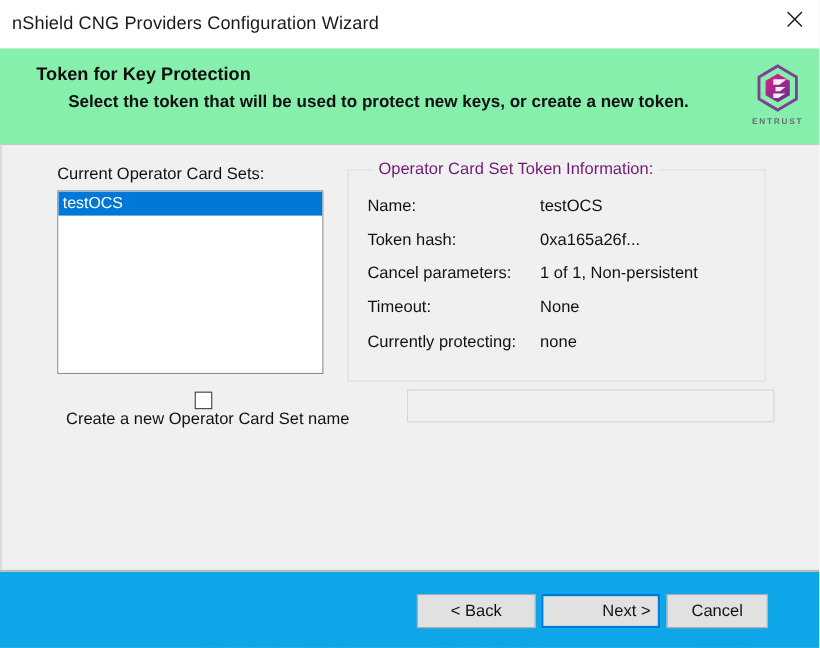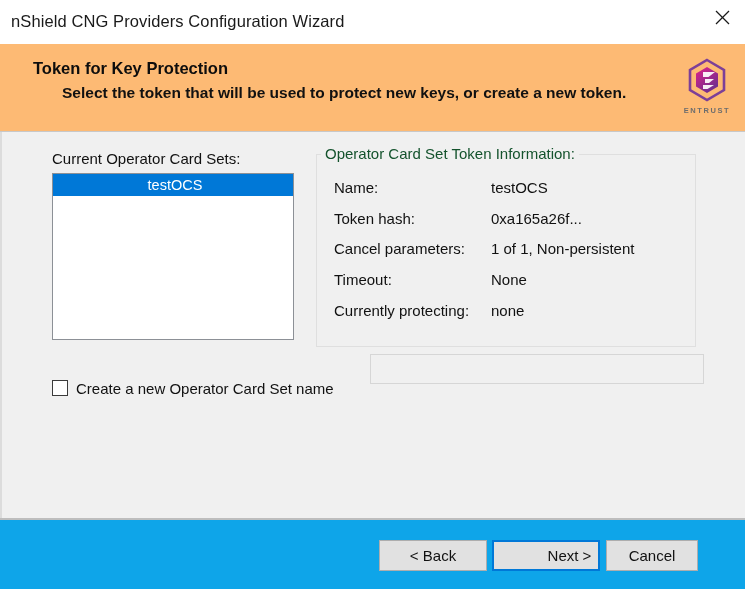--- a/index.html
+++ b/index.html
@@ -45,21 +45,21 @@
     cursor: default;
   }
   #close-button svg { display: block; }
 
   
   #header {
     position: absolute;
     left: 0; top: 44px;
     width: 745px;
     height: 88px;
-    background: #fdba74;
+    background: #86efac;
   }
   #header-title {
     position: absolute;
     left: 33px;
     top: 15px;
     font-size: 16.5px;
     font-weight: bold;
     color: #0d0d0d;
     white-space: nowrap;
   }
@@ -102,21 +102,20 @@
 
   
   #body-panel {
     position: absolute;
     left: 0; top: 132px;
     width: 745px;
     height: 456px;
     background: #f0f0f0;
     border-left: 2px solid #dcdcdc;
     box-sizing: border-box;
-    text-align: center;
   }
 
   
   #listbox-label {
     position: absolute;
     left: 50px;
     top: 18px;
     font-size: 15px;
     color: #111;
     white-space: nowrap;
@@ -152,26 +151,26 @@
     position: absolute;
     left: 314px;
     top: 22px;
     width: 380px;
     height: 193px;
     border: 1px solid #dfdfdf;
     box-sizing: border-box;
   }
   #token-group-title {
     position: absolute;
-    left: 319px;
+    left: 338px;
     top: 13px;
     background: #f0f0f0;
     padding: 0 4px;
     font-size: 15px;
-    color: #14532d;
+    color: #701a75;
     white-space: nowrap;
   }
   .info-row {
     position: absolute;
     left: 332px;
     height: 24px;
     font-size: 15px;
     white-space: nowrap;
   }
   .info-label {
@@ -184,24 +183,25 @@
     position: absolute;
     left: 157px;
     top: 0;
     color: #111;
   }
 
   
   #create-new-row {
     position: absolute;
     left: 50px;
-    top: 244px;
+    top: 224px;
     height: 24px;
     display: flex;
     align-items: center;
+    flex-direction: column;
   }
   .cb {
     width: 16px;
     height: 16px;
     box-sizing: border-box;
     background: #ffffff;
     border: 1px solid #3b3b3b;
     display: inline-block;
     flex: 0 0 auto;
   }

